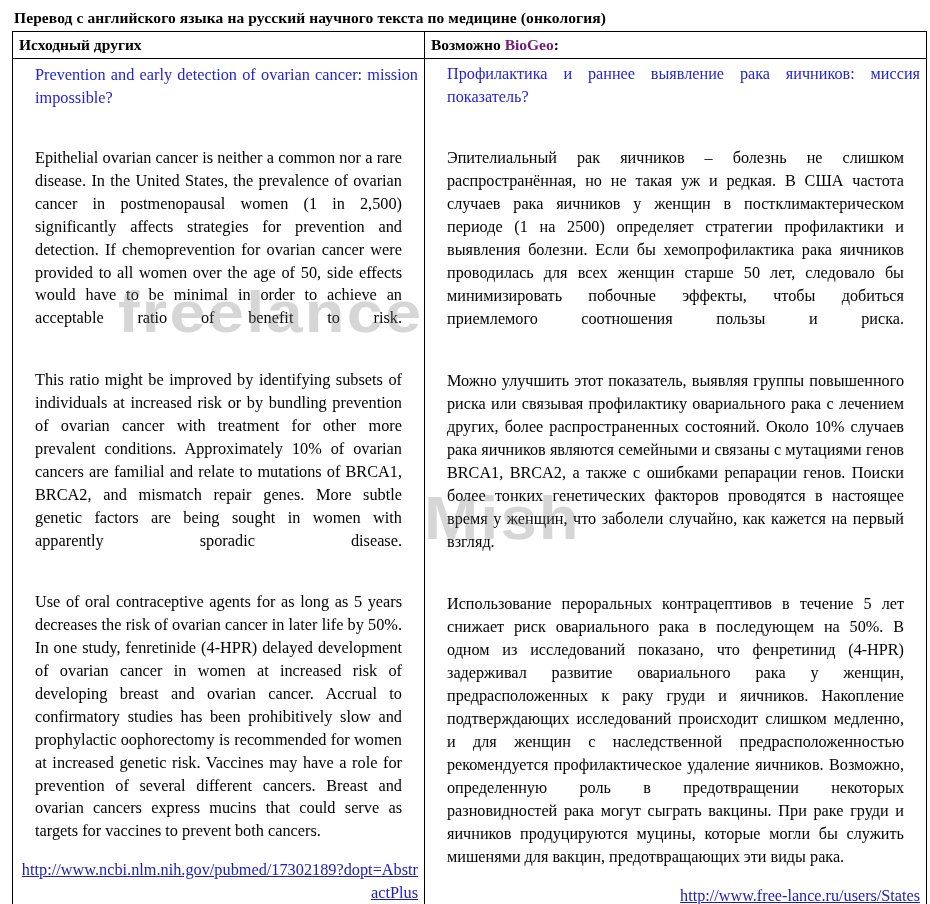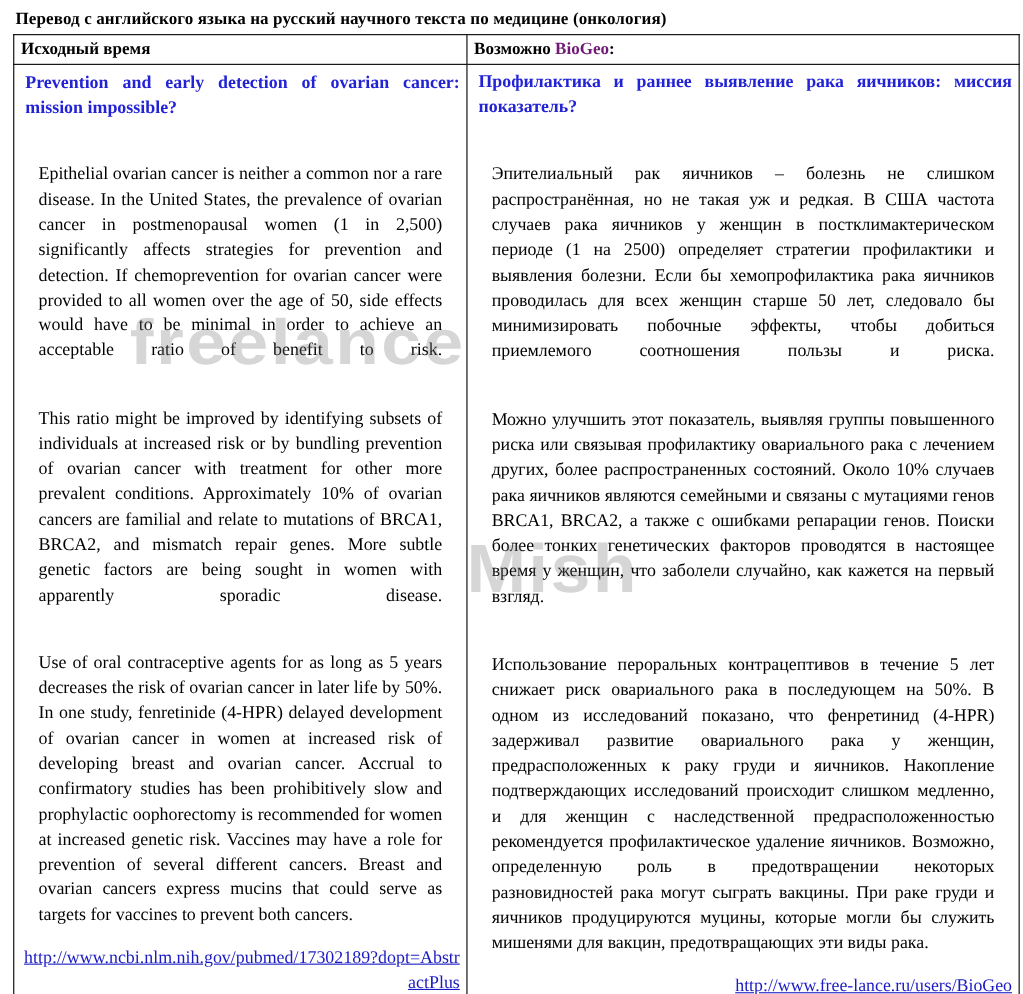--- a/index.html
+++ b/index.html
@@ -73,25 +73,25 @@
     text-justify: inter-word;
     hyphens: none;
   }
   .body-cell.ru {
     font-size: 16.2px;
     line-height: 23.0px;
   }
 
   .art-title {
     color: #2323d6;
-    font-weight: bold;
+    font-weight: normal;
     font-size: 16.3px;
     line-height: 23px;
     text-align: justify;
-    margin: 2px 0 0 4px;
+    margin: 2px 0 0 16px;
   }
   .art-title.ru { font-size: 16.2px; }
 
   .gap {
     height: 22px;
   }
 
   p.para {
     margin: 16px;
     text-align: justify;
@@ -150,21 +150,21 @@
   <div class="doc-title">Перевод с английского языка на русский  научного текста по медицине (онкология)</div>
 
   <table class="tt">
     <colgroup>
       <col class="c-src">
       <col class="c-trg">
     </colgroup>
     <tbody>
       <tr>
         <td class="hdr-cell">
-          <span>Исходный время</span>
+          <span>Исходный других</span>
         </td>
         <td class="hdr-cell">
           <span>Возможно </span><span class="brand">BioGeo</span><span>:</span>
         </td>
       </tr>
 
       <tr>
 
         <td class="body-cell en">
           <div class="art-title">Prevention and early detection of ovarian cancer: mission impossible?</div>
@@ -183,21 +183,21 @@
         <td class="body-cell ru">
           <div class="art-title ru">Профилактика и раннее выявление рака яичников: миссия показатель?</div>
 
           <div class="gap"></div>
 
           <p class="para">Эпителиальный рак яичников – болезнь не слишком распространённая, но не такая уж и редкая. В США частота случаев рака яичников у женщин в постклимактерическом периоде (1 на 2500) определяет стратегии профилактики и выявления болезни. Если бы хемопрофилактика рака яичников проводилась для всех женщин старше 50 лет, следовало бы минимизировать побочные эффекты, чтобы добиться приемлемого соотношения пользы и риска.</p>
           <p class="para">Можно улучшить этот показатель, выявляя группы повышенного риска или связывая профилактику овариального рака с лечением других, более распространенных состояний. Около 10% случаев рака яичников являются семейными и связаны с мутациями генов BRCA1, BRCA2, а также с ошибками репарации генов. Поиски более тонких генетических факторов проводятся в настоящее время у женщин, что заболели случайно, как кажется на первый взгляд.</p>
           <p class="para nojust">Использование пероральных контрацептивов в течение 5 лет снижает риск овариального рака в последующем на 50%. В одном из исследований показано, что фенретинид (4-HPR) задерживал развитие овариального рака у женщин, предрасположенных к раку груди и яичников. Накопление подтверждающих исследований происходит слишком медленно, и для женщин с наследственной предрасположенностью рекомендуется профилактическое удаление яичников. Возможно, определенную роль в предотвращении некоторых разновидностей рака могут сыграть вакцины. При раке груди и яичников продуцируются муцины, которые могли бы служить мишенями для вакцин, предотвращающих эти виды рака.</p>
 
           <p class="link-block">
-            <a class="link" href="#">http://www.free-lance.ru/users/BioGeo</a>
+            <a class="link" href="#">http://www.free-lance.ru/users/States</a>
           </p>
         </td>
       </tr>
     </tbody>
   </table>
 
   <div class="wm wm-1">freelance</div>
   <div class="wm wm-2">Mish</div>
 
 </div>

